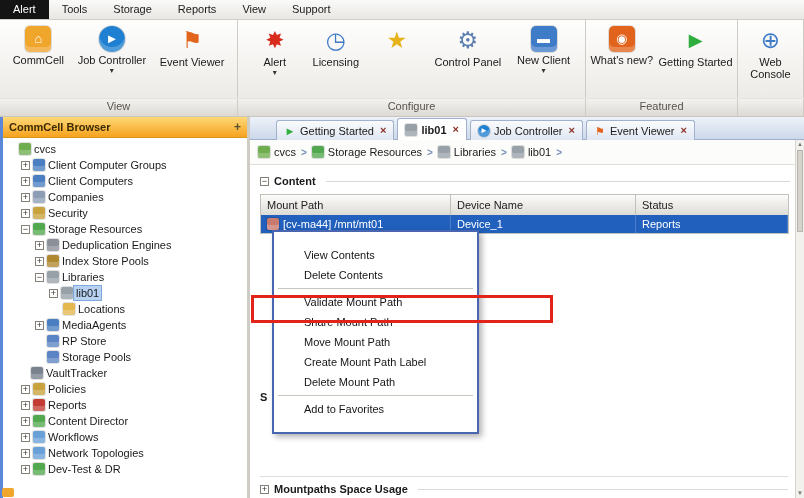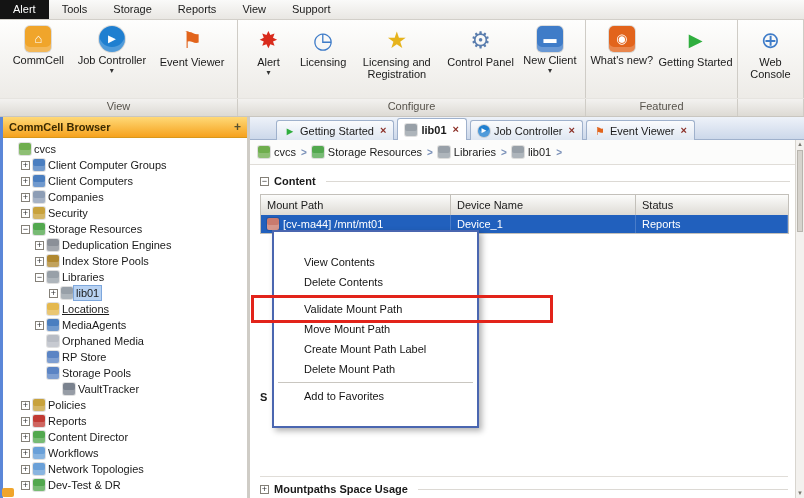--- a/index.html
+++ b/index.html
@@ -84,21 +84,21 @@
 
   
   .vscroll{position:absolute;right:0;top:23px;bottom:0;width:9px;background:#f3f1ee;
            border-left:1px solid #d8d5cf;display:flex;flex-direction:column;box-sizing:border-box;}
   .varrow{height:9px;line-height:9px;font-size:6px;text-align:center;color:#7a776f;flex:none;}
   .varrow.down{margin-top:auto;}
   .vthumb{height:82px;margin:1px;background:#d6d3cd;border:1px solid #b8b5ae;box-sizing:border-box;flex:none;}
 
   
   .ctx{position:absolute;left:272px;top:230px;width:203px;background:#fff;border:2px solid #4a66b0;
-       box-shadow:3px 3px 6px rgba(0,0,0,.3);padding:20px 0;z-index:5;}
+       box-shadow:3px 3px 6px rgba(0,0,0,.3);padding:13px 0;z-index:5;}
   .ctx-item{height:20px;line-height:20px;padding-left:30px;color:#141414;cursor:default;white-space:nowrap;}
   .ctx-sep{height:1px;background:#c9c6c0;margin:3px 4px;}
   .redbox{position:absolute;left:251px;top:295px;width:302px;height:28px;border:3px solid #e2231a;
           box-sizing:border-box;z-index:6;pointer-events:none;}
   .corner{position:absolute;left:2px;bottom:1px;width:12px;height:9px;background:#f0a52b;
           border-radius:2px;z-index:4;}
 </style>
 </head>
 <body>
 
@@ -134,21 +134,20 @@
           <span class="icon icon-lg" style="color: rgb(217, 43, 28);">✸</span>
           <div class="lbl">Alert</div>
           <div class="dd">▾</div>
         </div>
         <div class="tb-btn">
           <span class="icon icon-lg" style="color: rgb(63, 124, 200);">◷</span>
           <div class="lbl">Licensing</div>
         </div>
         <div class="tb-btn">
           <span class="icon icon-lg" style="color: rgb(230, 179, 28);">★</span>
-          <div class="lbl">Licensing and Registration</div>
         </div>
         <div class="tb-btn">
           <span class="icon icon-lg" style="color: rgb(91, 126, 174);">⚙</span>
           <div class="lbl">Control Panel</div>
         </div>
         <div class="tb-btn">
           <span class="icon icon-lg box" style="background: rgb(63, 124, 200);">▬</span>
           <div class="lbl">New Client</div>
           <div class="dd">▾</div>
         </div>
@@ -228,46 +227,41 @@
           <div class="trow" style="padding-left: 32px;">
             <span class="expander">−</span>
             <span class="icon icon-sm box" style="background: rgb(152, 160, 168);"></span>
             <span class="tlabel">Libraries</span>
           </div>
           <div class="trow" style="padding-left: 46px;">
             <span class="expander">+</span>
             <span class="icon icon-sm box" style="background: rgb(152, 160, 168);"></span>
             <span class="tlabel sel">lib01</span>
           </div>
-          <div class="trow" style="padding-left: 32px; text-decoration: underline;">
+          <div class="trow" style="padding-left: 48px;">
             <span class="tspacer"></span>
             <span class="icon icon-sm box" style="background: rgb(228, 184, 78);"></span>
             <span class="tlabel">Locations</span>
           </div>
           <div class="trow" style="padding-left: 32px;">
             <span class="expander">+</span>
             <span class="icon icon-sm box" style="background: rgb(74, 126, 192);"></span>
             <span class="tlabel">MediaAgents</span>
           </div>
           <div class="trow" style="padding-left: 32px;">
             <span class="tspacer"></span>
-            <span class="icon icon-sm box" style="background: rgb(184, 188, 196);"></span>
-            <span class="tlabel">Orphaned Media</span>
-          </div>
-          <div class="trow" style="padding-left: 32px;">
-            <span class="tspacer"></span>
             <span class="icon icon-sm box" style="background: rgb(91, 132, 196);"></span>
             <span class="tlabel">RP Store</span>
           </div>
           <div class="trow" style="padding-left: 32px;">
             <span class="tspacer"></span>
             <span class="icon icon-sm box" style="background: rgb(91, 132, 196);"></span>
             <span class="tlabel">Storage Pools</span>
           </div>
-          <div class="trow" style="padding-left: 48px;">
+          <div class="trow" style="padding-left: 16px;">
             <span class="tspacer"></span>
             <span class="icon icon-sm box" style="background: rgb(122, 130, 142);"></span>
             <span class="tlabel">VaultTracker</span>
           </div>
           <div class="trow" style="padding-left: 18px;">
             <span class="expander">+</span>
             <span class="icon icon-sm box" style="background: rgb(200, 162, 60);"></span>
             <span class="tlabel">Policies</span>
           </div>
           <div class="trow" style="padding-left: 18px;">
@@ -382,20 +376,21 @@
         <div class="varrow down">▼</div>
       </div>
     </div>
   </div>
 
   <div class="ctx">
       <div class="ctx-item">View Contents</div>
       <div class="ctx-item">Delete Contents</div>
       <div class="ctx-sep"></div>
       <div class="ctx-item">Validate Mount Path</div>
+      <div class="ctx-item">Share Mount Path</div>
       <div class="ctx-item">Move Mount Path</div>
       <div class="ctx-item">Create Mount Path Label</div>
       <div class="ctx-item">Delete Mount Path</div>
       <div class="ctx-sep"></div>
       <div class="ctx-item">Add to Favorites</div>
     </div>
   <div class="redbox" style="border-color: rgb(226, 35, 26);"></div>
   <div class="corner"></div>
 </div>
 

